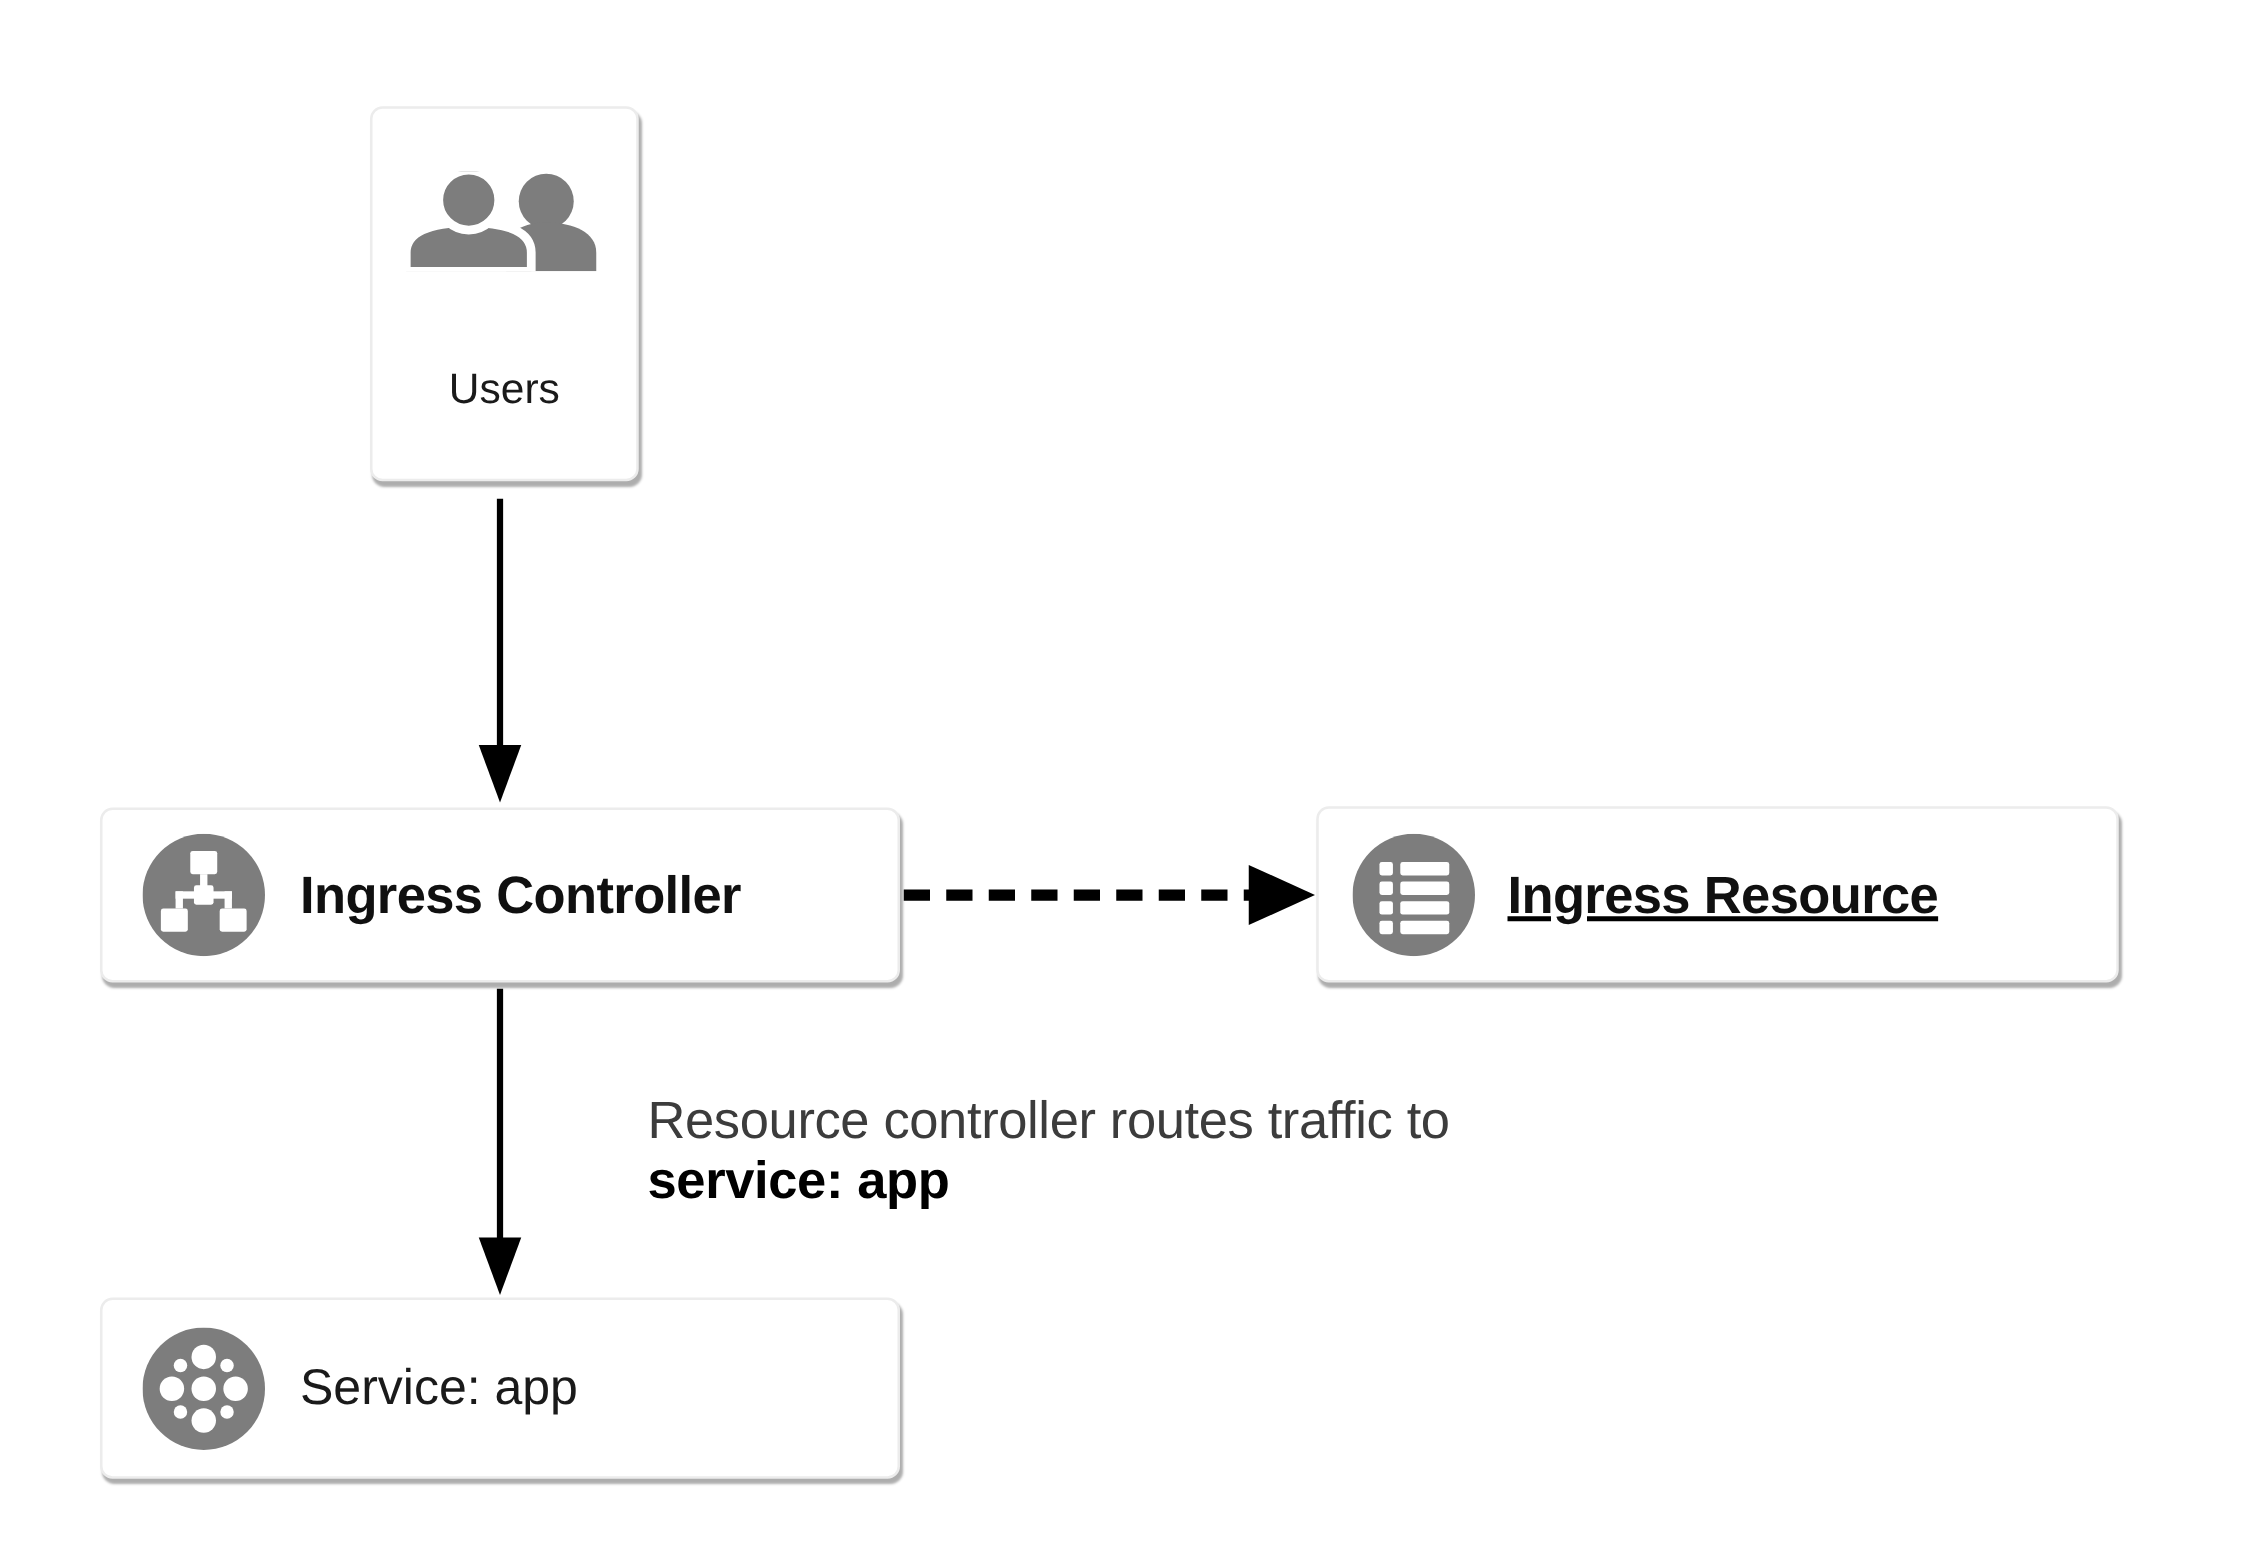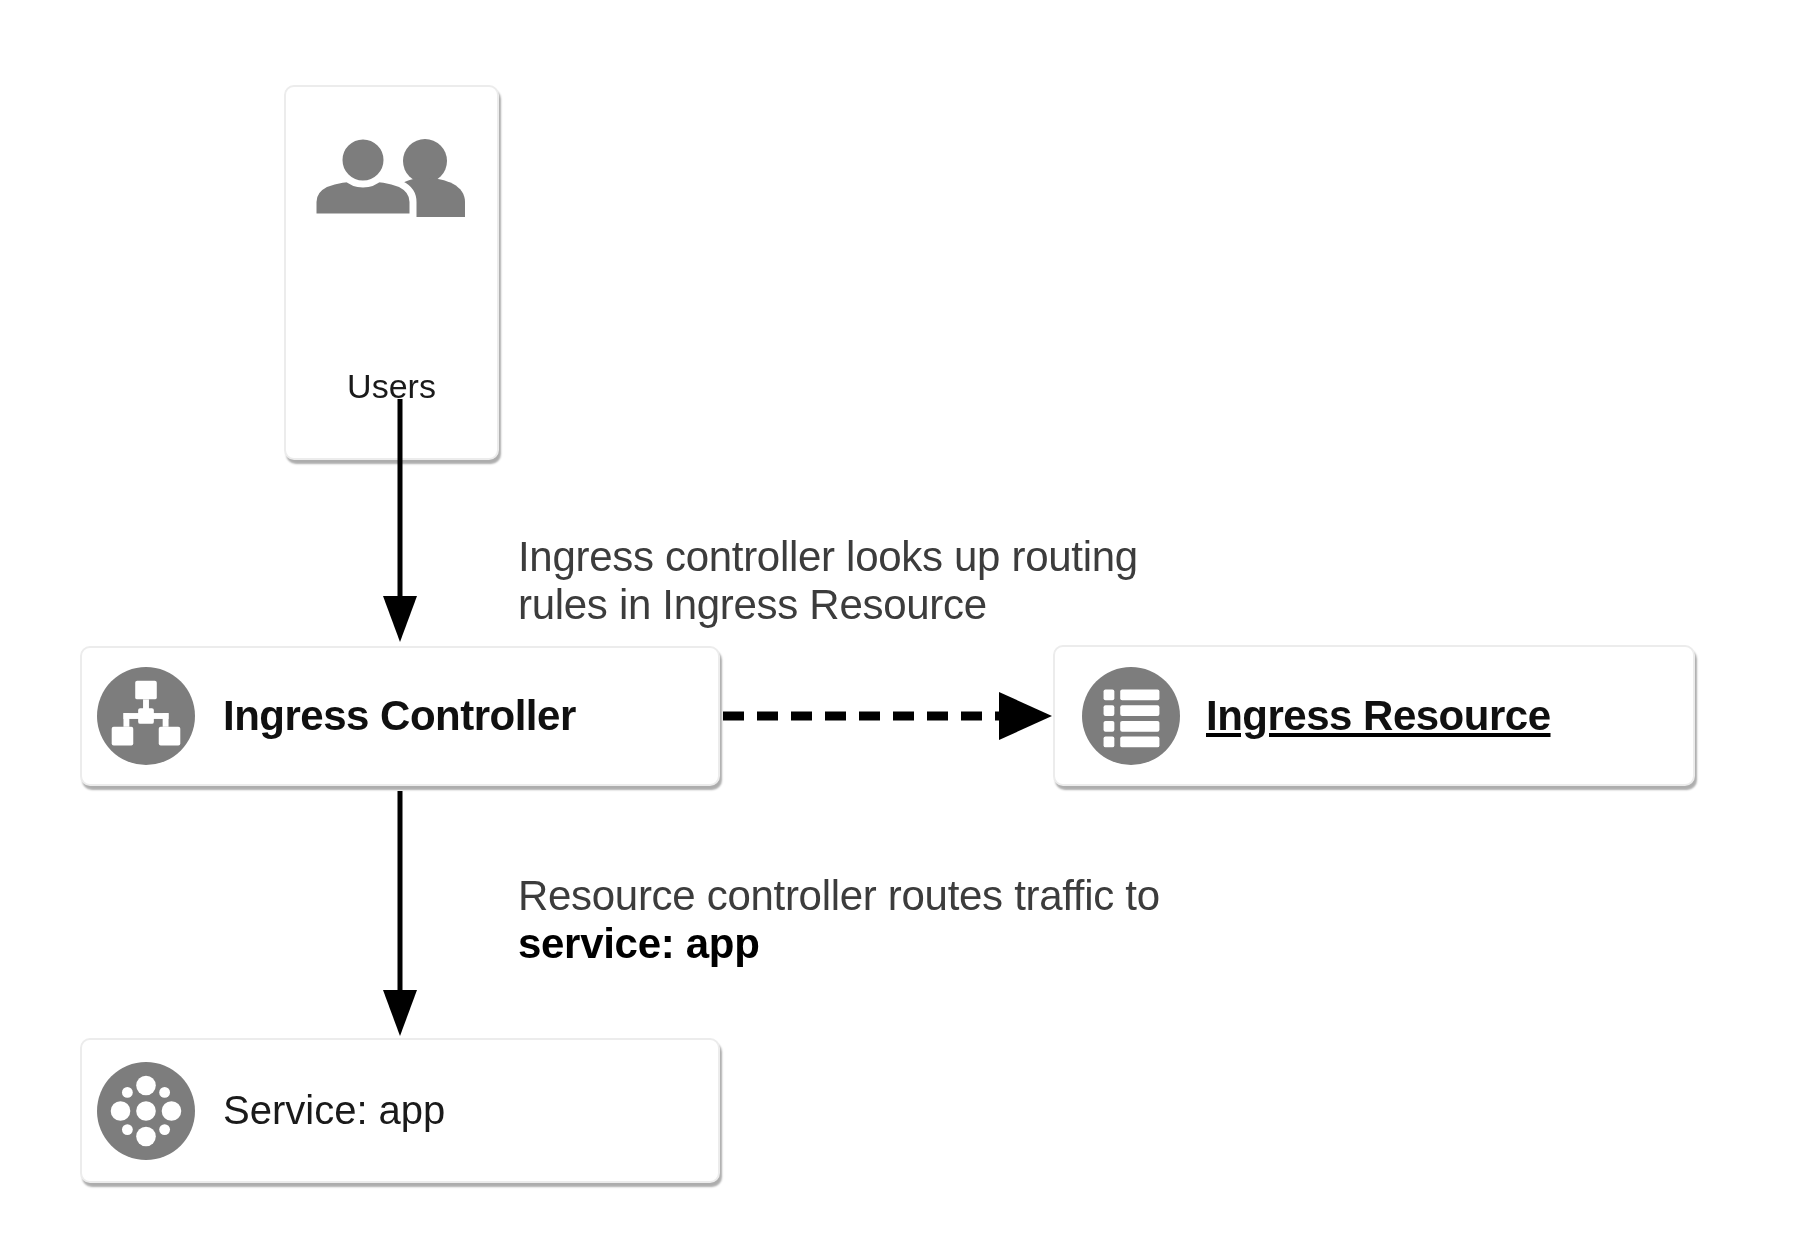--- a/index.html
+++ b/index.html
@@ -18,43 +18,43 @@
   .card {
     position: absolute;
     background: #ffffff;
     border: 2px solid #ececec;
     border-radius: 10px;
     box-sizing: border-box;
     box-shadow: 2px 4px 2px rgba(0,0,0,0.32);
   }
   
   #card-users {
-    left: 284px; top: 85px;
-    width: 215px; height: 375px;
+    left: 296px; top: 85px;
+    width: 215px; height: 300px;
   }
   #card-users .users-icon {
     position: absolute;
     left: 50%;
     transform: translateX(-50%);
     top: 50px;
   }
   #card-users .node-label {
     position: absolute;
     bottom: 52px;
     left: 0;
     width: 100%;
     text-align: center;
     font-size: 34px;
     color: #1a1a1a;
   }
   
   .row-card {
     display: flex;
     align-items: center;
-    padding-left: 15px;
+    padding-left: 32px;
   }
   #card-ingress-controller { left: 80px;  top: 646px;  width: 640px; height: 140px; }
   #card-ingress-resource   { left: 1053px; top: 645px; width: 642px; height: 141px; padding-left: 27px; text-decoration: underline; }
   #card-service            { left: 80px;  top: 1038px; width: 640px; height: 145px; }
   .circle-icon { flex: 0 0 auto; }
   .row-label {
     margin-left: 28px;
     font-size: 42px;
     font-weight: 700;
     color: #101010;
@@ -103,24 +103,20 @@
         <circle cx="118" cy="24" r="22"></circle>
         <path d="M86 80 L86 63 C86 48 100 41 118 41 C140 41 158 49 158 65 L158 80 Z"></path>
         <path d="M6 80 L6 65 C6 49 24 41 56 41 C88 41 106 49 106 65 L106 80 Z" stroke="#ffffff" stroke-width="7"></path>
         <circle cx="56" cy="23" r="24" stroke="#ffffff" stroke-width="7"></circle>
       </g>
     </svg>
     <div class="node-label">Users</div>
   </div>
 
 
-  <div class="note" id="note-lookup">
-    <div>Ingress controller looks up routing</div>
-    <div>rules in Ingress Resource</div>
-  </div>
 
   <div class="note" id="note-route">
     <div>Resource controller routes traffic to</div>
     <b>service: app</b>
   </div>
 
   <div class="card row-card" id="card-ingress-controller">
     <svg class="circle-icon" width="98" height="98" viewBox="0 0 100 100" aria-hidden="true">
       <circle cx="50" cy="50" r="50" fill="#7d7d7d"></circle>
       <g fill="#ffffff">

